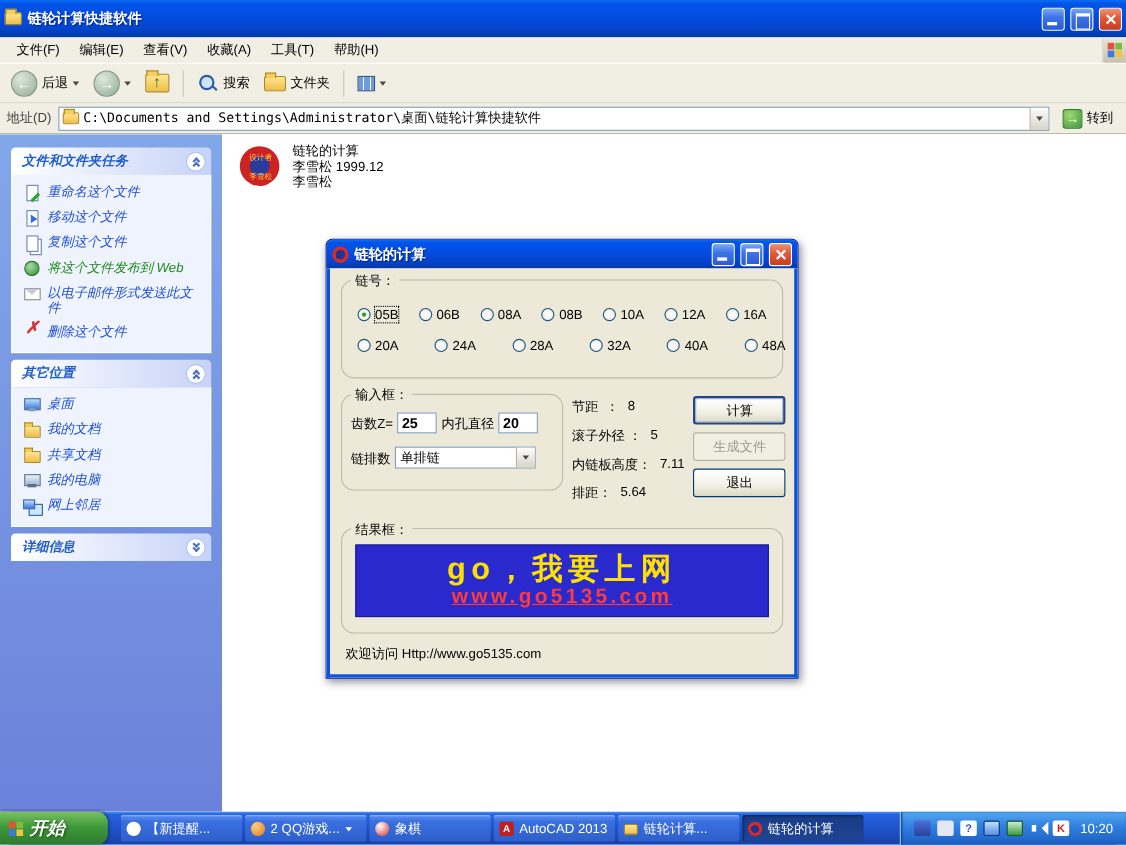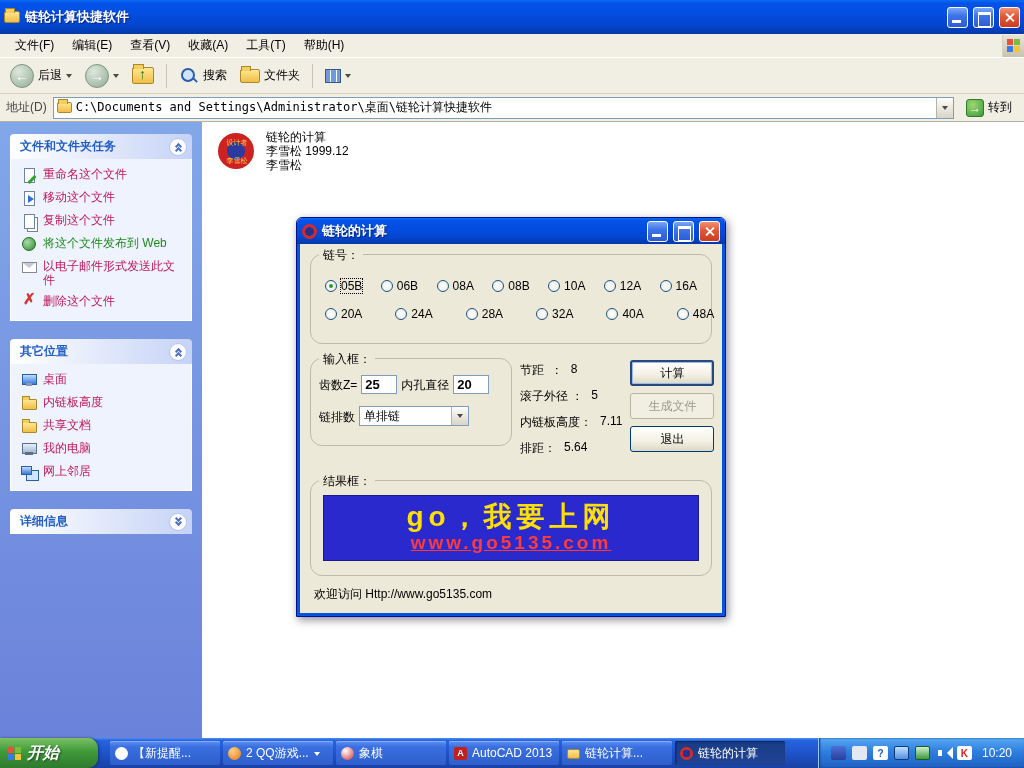--- a/index.html
+++ b/index.html
@@ -53,30 +53,30 @@
   .addr-box input { flex:1; border:none; outline:none; font-family:"DejaVu Sans Mono", monospace; font-size:12px; height:18px; }
   .addr-drop { width:17px; height:20px; flex:none; background:linear-gradient(180deg,#FDFDFB,#D8D4C8); border-left:1px solid #B5B2A5; display:grid; place-items:center; cursor:pointer; }
   .go-btn { display:flex; align-items:center; gap:4px; padding:2px 6px; cursor:pointer; }
   .go-ico { width:18px; height:18px; border-radius:3px; background:radial-gradient(circle at 35% 30%,#9FD86F,#3E9A3E); border:1px solid #2E7A2E;
     color:#fff; font-weight:bold; display:grid; place-items:center; font-size:12px; }
 
   
   .content { flex:1; display:flex; position:relative; background:#fff; overflow:hidden; }
 
   .taskpane { width:202px; flex:none; background:linear-gradient(180deg,#82A7E9 0%,#6B82DA 100%); padding:12px 10px; }
-  .panel { margin-bottom:18px; }
+  .panel { margin-bottom:6px;font-style:italic; }
   .panel-header { height:25px; display:flex; align-items:center; justify-content:space-between; padding:0 5px 0 10px;
     border-radius:4px 4px 0 0; background:linear-gradient(90deg,#FFFFFF 0%,#C6D3F7 100%);
     color:#215DC6; font-weight:bold; cursor:pointer; }
   .chev { width:18px; height:18px; border-radius:50%; background:#fff; border:1px solid #B0C4F0; display:flex; flex-direction:column;
     align-items:center; justify-content:center; cursor:pointer; }
   .chev i { display:block; width:5px; height:5px; border-left:2px solid #4D6FC3; border-top:2px solid #4D6FC3; transform:rotate(45deg); margin:1px 0 -2px; }
   .chev.down i { transform:rotate(225deg); margin:-2px 0 1px; }
   .panel-body { background:#EFF3FD; border:1px solid #fff; border-top:none; padding:8px 6px 10px 10px; display:flex; flex-direction:column; gap:7px; }
-  .task-item { display:flex; align-items:flex-start; gap:6px; color:#be185d; cursor:pointer; line-height:14px; }
+  .task-item { display:flex; align-items:flex-start; gap:6px; color:#1d4ed8; cursor:pointer; line-height:14px; }
   .task-item.green { color:#1E8A1E; }
 
   .mi { width:16px; height:16px; flex:none; position:relative; }
   .mi-doc::before { content:""; position:absolute; left:3px; top:1px; width:9px; height:13px; background:#fff; border:1px solid #6E82A6; }
   .mi-rename::after { content:""; position:absolute; right:0; bottom:2px; width:10px; height:3px; background:#2FA52F; border-radius:1px; transform:rotate(-45deg); }
   .mi-move::after { content:""; position:absolute; right:-1px; bottom:3px; border:4px solid transparent; border-left:6px solid #2F6FE0; }
   .mi-copy::before { box-shadow:3px 3px 0 -1px #fff,3px 3px 0 0 #6E82A6; }
   .mi-web::before { content:""; position:absolute; inset:1px; border-radius:50%; background:radial-gradient(circle at 35% 35%,#A8DCA8,#2E8B2E); border:1px solid #1E6B1E; }
   .mi-mail::before { content:""; position:absolute; left:1px; top:3px; width:13px; height:9px; background:#fff; border:1px solid #8A8A8A; }
   .mi-mail::after { content:""; position:absolute; left:2px; top:4px; border:6px solid transparent; border-top:5px solid #C8C8D8; }
@@ -118,21 +118,21 @@
   .radio-row.r2 { gap:33px; }
   .radio { display:flex; align-items:center; gap:4px; cursor:pointer; }
   .radio-circle { width:12px; height:12px; border-radius:50%; background:radial-gradient(#fff,#E8E8E0); border:1px solid #1D5480; position:relative; flex:none; }
   .radio.selected .radio-circle::after { content:""; position:absolute; left:3px; top:3px; width:4px; height:4px; border-radius:50%; background:#2F9A2F; }
   .radio.selected .radio-label { outline:1px dotted #000; }
 
   .dlg-middle { display:flex; gap:8px; margin-top:14px; }
   .gb-input { width:202px; flex:none; height:88px; padding:16px 8px 0 8px; }
   .in-row { display:flex; align-items:flex-end; gap:4px; margin-bottom:12px; }
   .txt { width:36px; height:19px; border:1px solid #7F9DB9; font-size:13px; font-weight:bold; padding-left:3px; outline:none; font-family:"Liberation Sans", sans-serif; }
-  .combo { width:110px; height:20px; border:1px solid #7F9DB9; background:#fff; display:flex; align-items:center; justify-content:space-between; padding-left:4px; cursor:pointer; }
+  .combo { width:128px; height:20px; border:1px solid #7F9DB9; background:#fff; display:flex; align-items:center; justify-content:space-between; padding-left:4px; cursor:pointer; }
   .combo-btn { width:17px; height:18px; background:linear-gradient(180deg,#FDFDFB,#D8D4C8); border-left:1px solid #B5B2A5; display:grid; place-items:center; }
   .combo-btn .caret { margin-top:3px; }
 
   .results { flex:1; padding-top:4px; }
   .r-line { display:flex; margin-bottom:9px; white-space:pre; }
   .r-val { margin-left:8px; }
 
   .dlg-btncol { width:84px; flex:none; display:flex; flex-direction:column; gap:7px; padding-top:2px; }
   .xpbtn { height:26px; border-radius:3px; border:1px solid #003C74; background:linear-gradient(180deg,#FFFFFF 0%,#F2F0E4 60%,#DDD8C4 100%);
     font-size:12px; cursor:pointer; font-family:"Liberation Sans", sans-serif; }
@@ -303,21 +303,21 @@
                 <i></i>
               </span>
           </div>
           <div class="panel-body">
             <div class="task-item">
               <span class="mi mi-desktop"></span>
               <span>桌面</span>
             </div>
             <div class="task-item">
               <span class="mi mi-folder"></span>
-              <span>内链板高度</span>
+              <span>我的文档</span>
             </div>
             <div class="task-item">
               <span class="mi mi-folder"></span>
               <span>共享文档</span>
             </div>
             <div class="task-item">
               <span class="mi mi-pc"></span>
               <span>我的电脑</span>
             </div>
             <div class="task-item">

